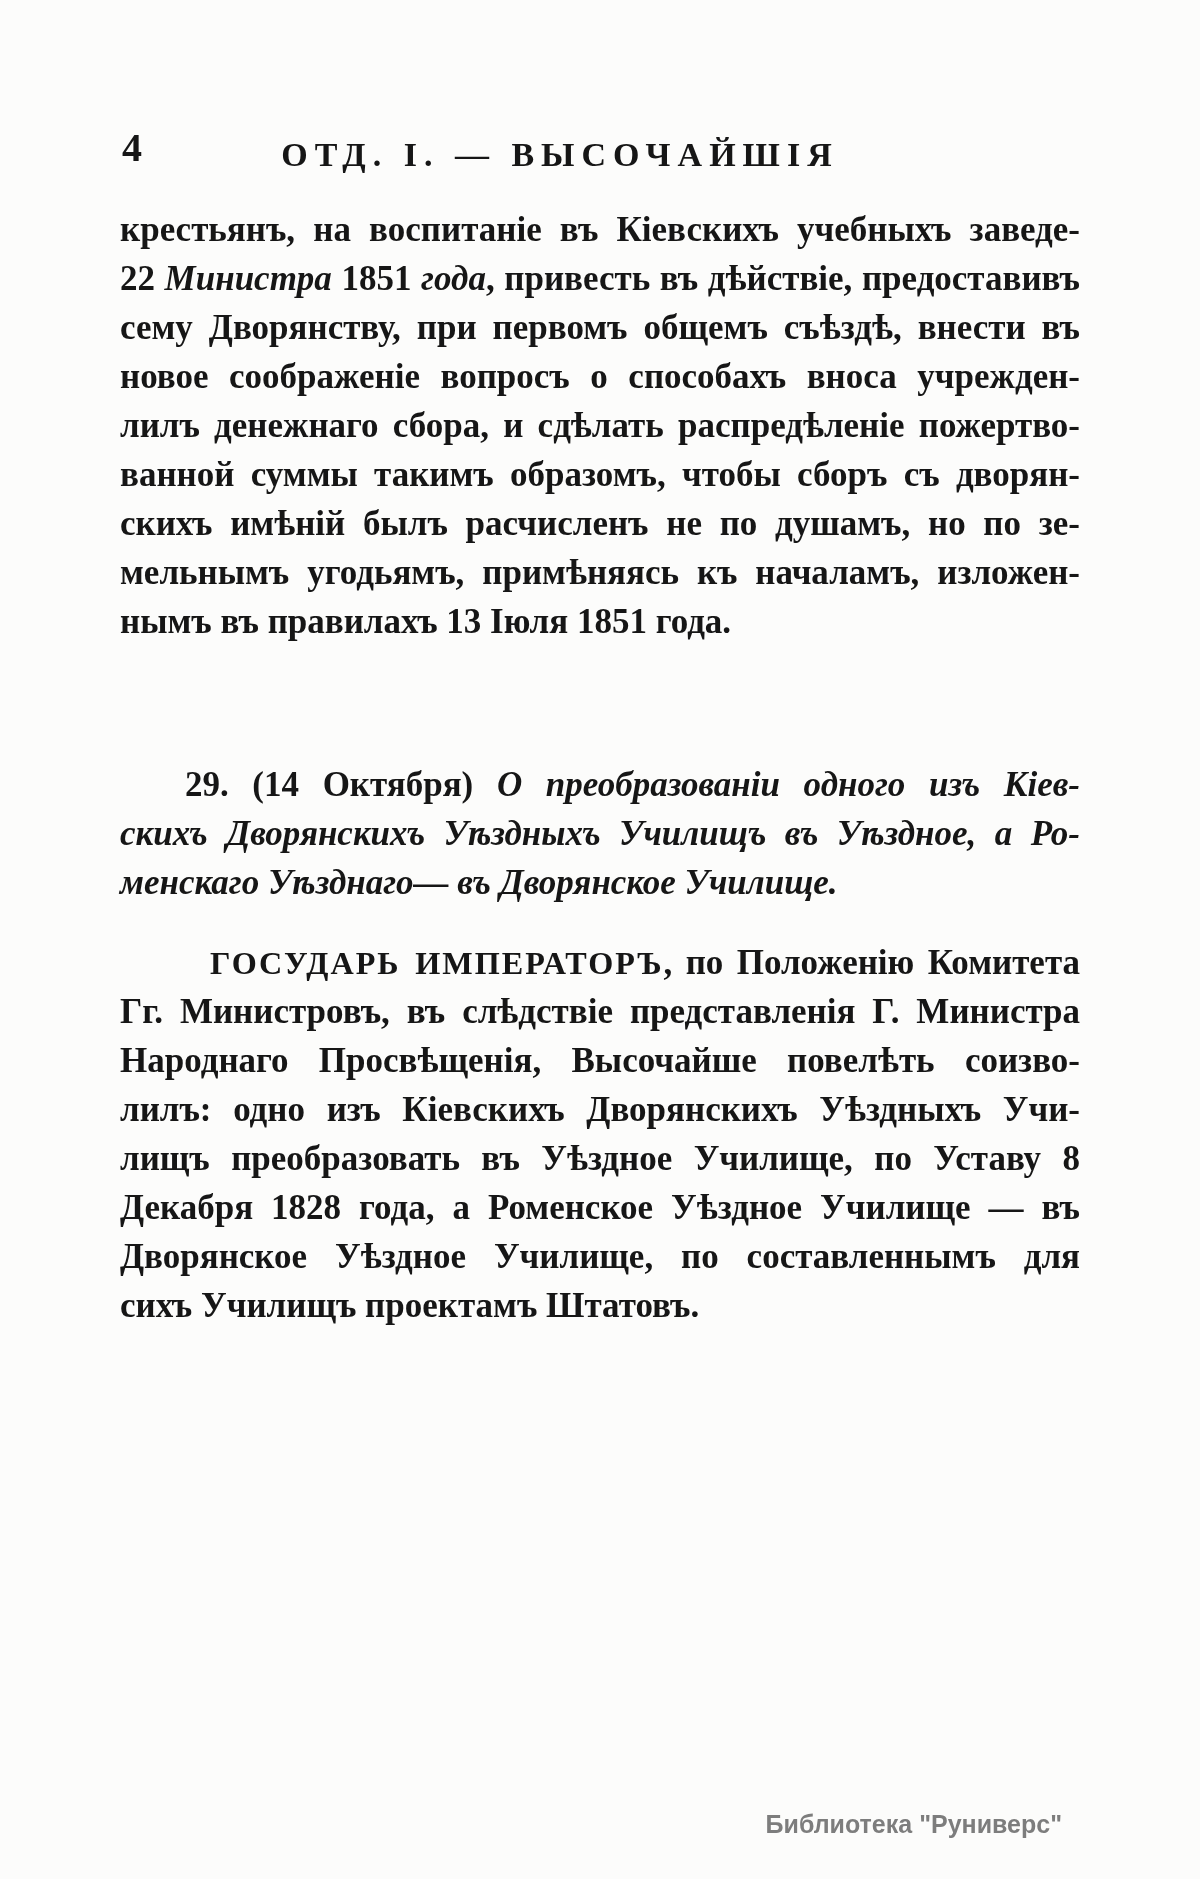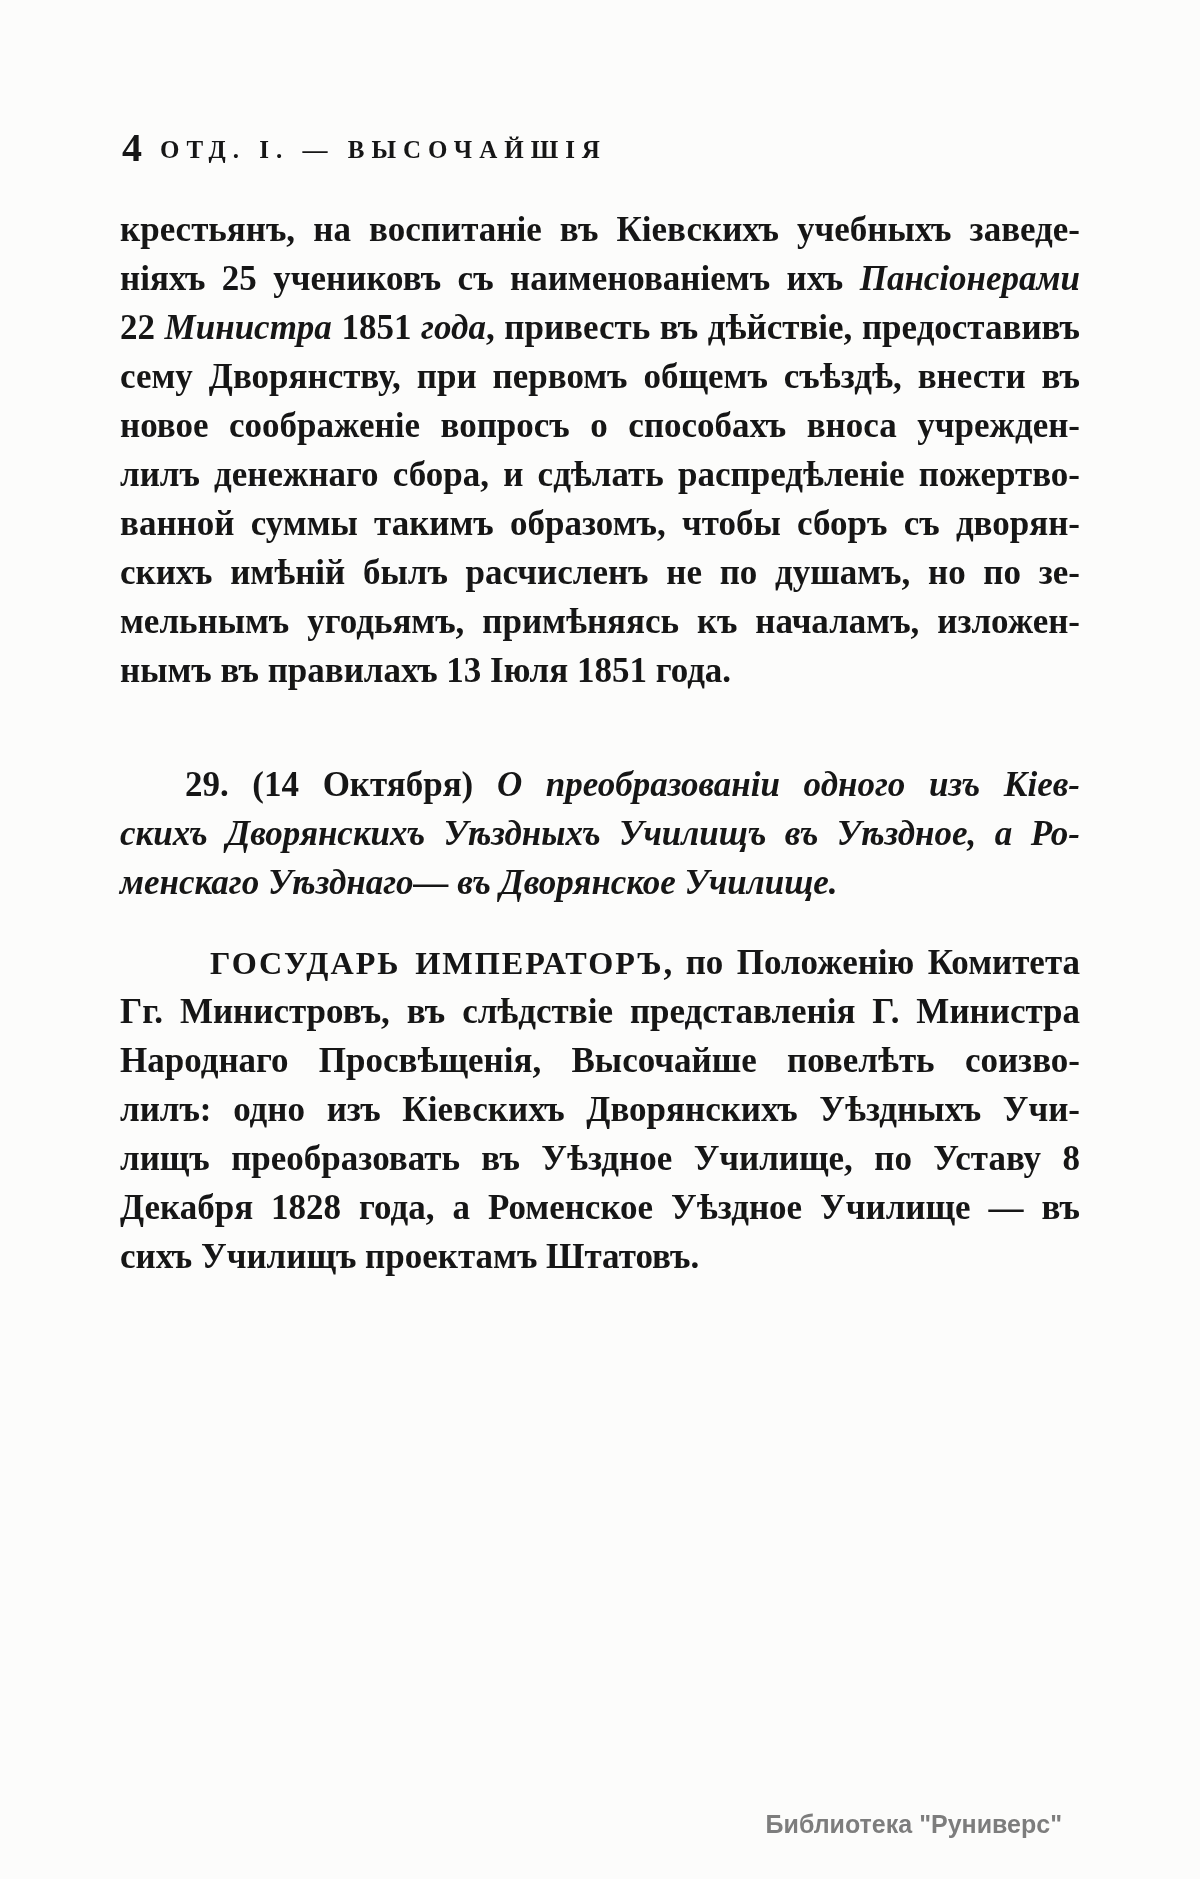--- a/index.html
+++ b/index.html
@@ -11,21 +11,22 @@
     color:#161616;
     font-family:"Liberation Serif", serif;
     overflow:hidden;
   }
   .page-number{
     position:absolute;left:122px;top:124px;
     font-size:40px;font-weight:bold;
   }
   .running-title{
     position:absolute;left:160px;top:136px;width:800px;
-    font-size:25px;font-weight:bold;
+    text-align:center;
+    font-size:34px;font-weight:bold;
     letter-spacing:7px;
     white-space:nowrap;
   }
   .textblock{
     position:absolute;left:120px;width:960px;
     font-size:35px;font-weight:bold;
   }
   #para1{top:205px;}
   #heading29{top:760px;}
   #para2{top:938px;}
@@ -54,21 +55,20 @@
 <body>
 
 <div class="page">
 
   <div class="page-number">4</div>
 
   <div class="running-title">ОТД. I. — ВЫСОЧАЙШІЯ</div>
 
   <div id="para1" class="textblock">
       <div class="tline"><span>крестьянъ, на воспитаніе въ Кіевскихъ учебныхъ заведе-</span></div>
-      <div class="tline"><span>ніяхъ 25 учениковъ съ наименованіемъ ихъ </span><span class="it">Пансіонерами</span></div>
       <div class="tline"><span>22 </span><span class="it">Министра</span><span> 1851 </span><span class="it">года</span><span>, привесть въ дѣйствіе, предоставивъ</span></div>
       <div class="tline"><span>сему Дворянству, при первомъ общемъ съѣздѣ, внести въ</span></div>
       <div class="tline"><span>новое соображеніе вопросъ о способахъ вноса учрежден-</span></div>
       <div class="tline"><span>лилъ денежнаго сбора, и сдѣлать распредѣленіе пожертво-</span></div>
       <div class="tline"><span>ванной суммы такимъ образомъ, чтобы сборъ съ дворян-</span></div>
       <div class="tline"><span>скихъ имѣній былъ расчисленъ не по душамъ, но по зе-</span></div>
       <div class="tline"><span>мельнымъ угодьямъ, примѣняясь къ началамъ, изложен-</span></div>
       <div class="tline last"><span>нымъ въ правилахъ 13 Іюля 1851 года.</span></div>
     </div>
 
@@ -78,18 +78,19 @@
       <div class="tline last"><span class="it">менскаго Уѣзднаго— въ Дворянское Училище.</span></div>
     </div>
 
   <div id="para2" class="textblock">
       <div class="tline" style="padding-left: 90px;"><span class="sc">ГОСУДАРЬ ИМПЕРАТОРЪ</span><span>, по Положенію Комитета</span></div>
       <div class="tline"><span>Гг. Министровъ, въ слѣдствіе представленія Г. Министра</span></div>
       <div class="tline"><span>Народнаго Просвѣщенія, Высочайше повелѣть соизво-</span></div>
       <div class="tline"><span>лилъ: одно изъ Кіевскихъ Дворянскихъ Уѣздныхъ Учи-</span></div>
       <div class="tline"><span>лищъ преобразовать въ Уѣздное Училище, по Уставу 8</span></div>
       <div class="tline"><span>Декабря 1828 года, а Роменское Уѣздное Училище — въ</span></div>
+      <div class="tline"><span>Дворянское Уѣздное Училище, по составленнымъ для</span></div>
       <div class="tline last"><span>сихъ Училищъ проектамъ Штатовъ.</span></div>
     </div>
 
   <div class="watermark">Библиотека "Руниверс"</div>
 
 </div>
 
 </body></html>

